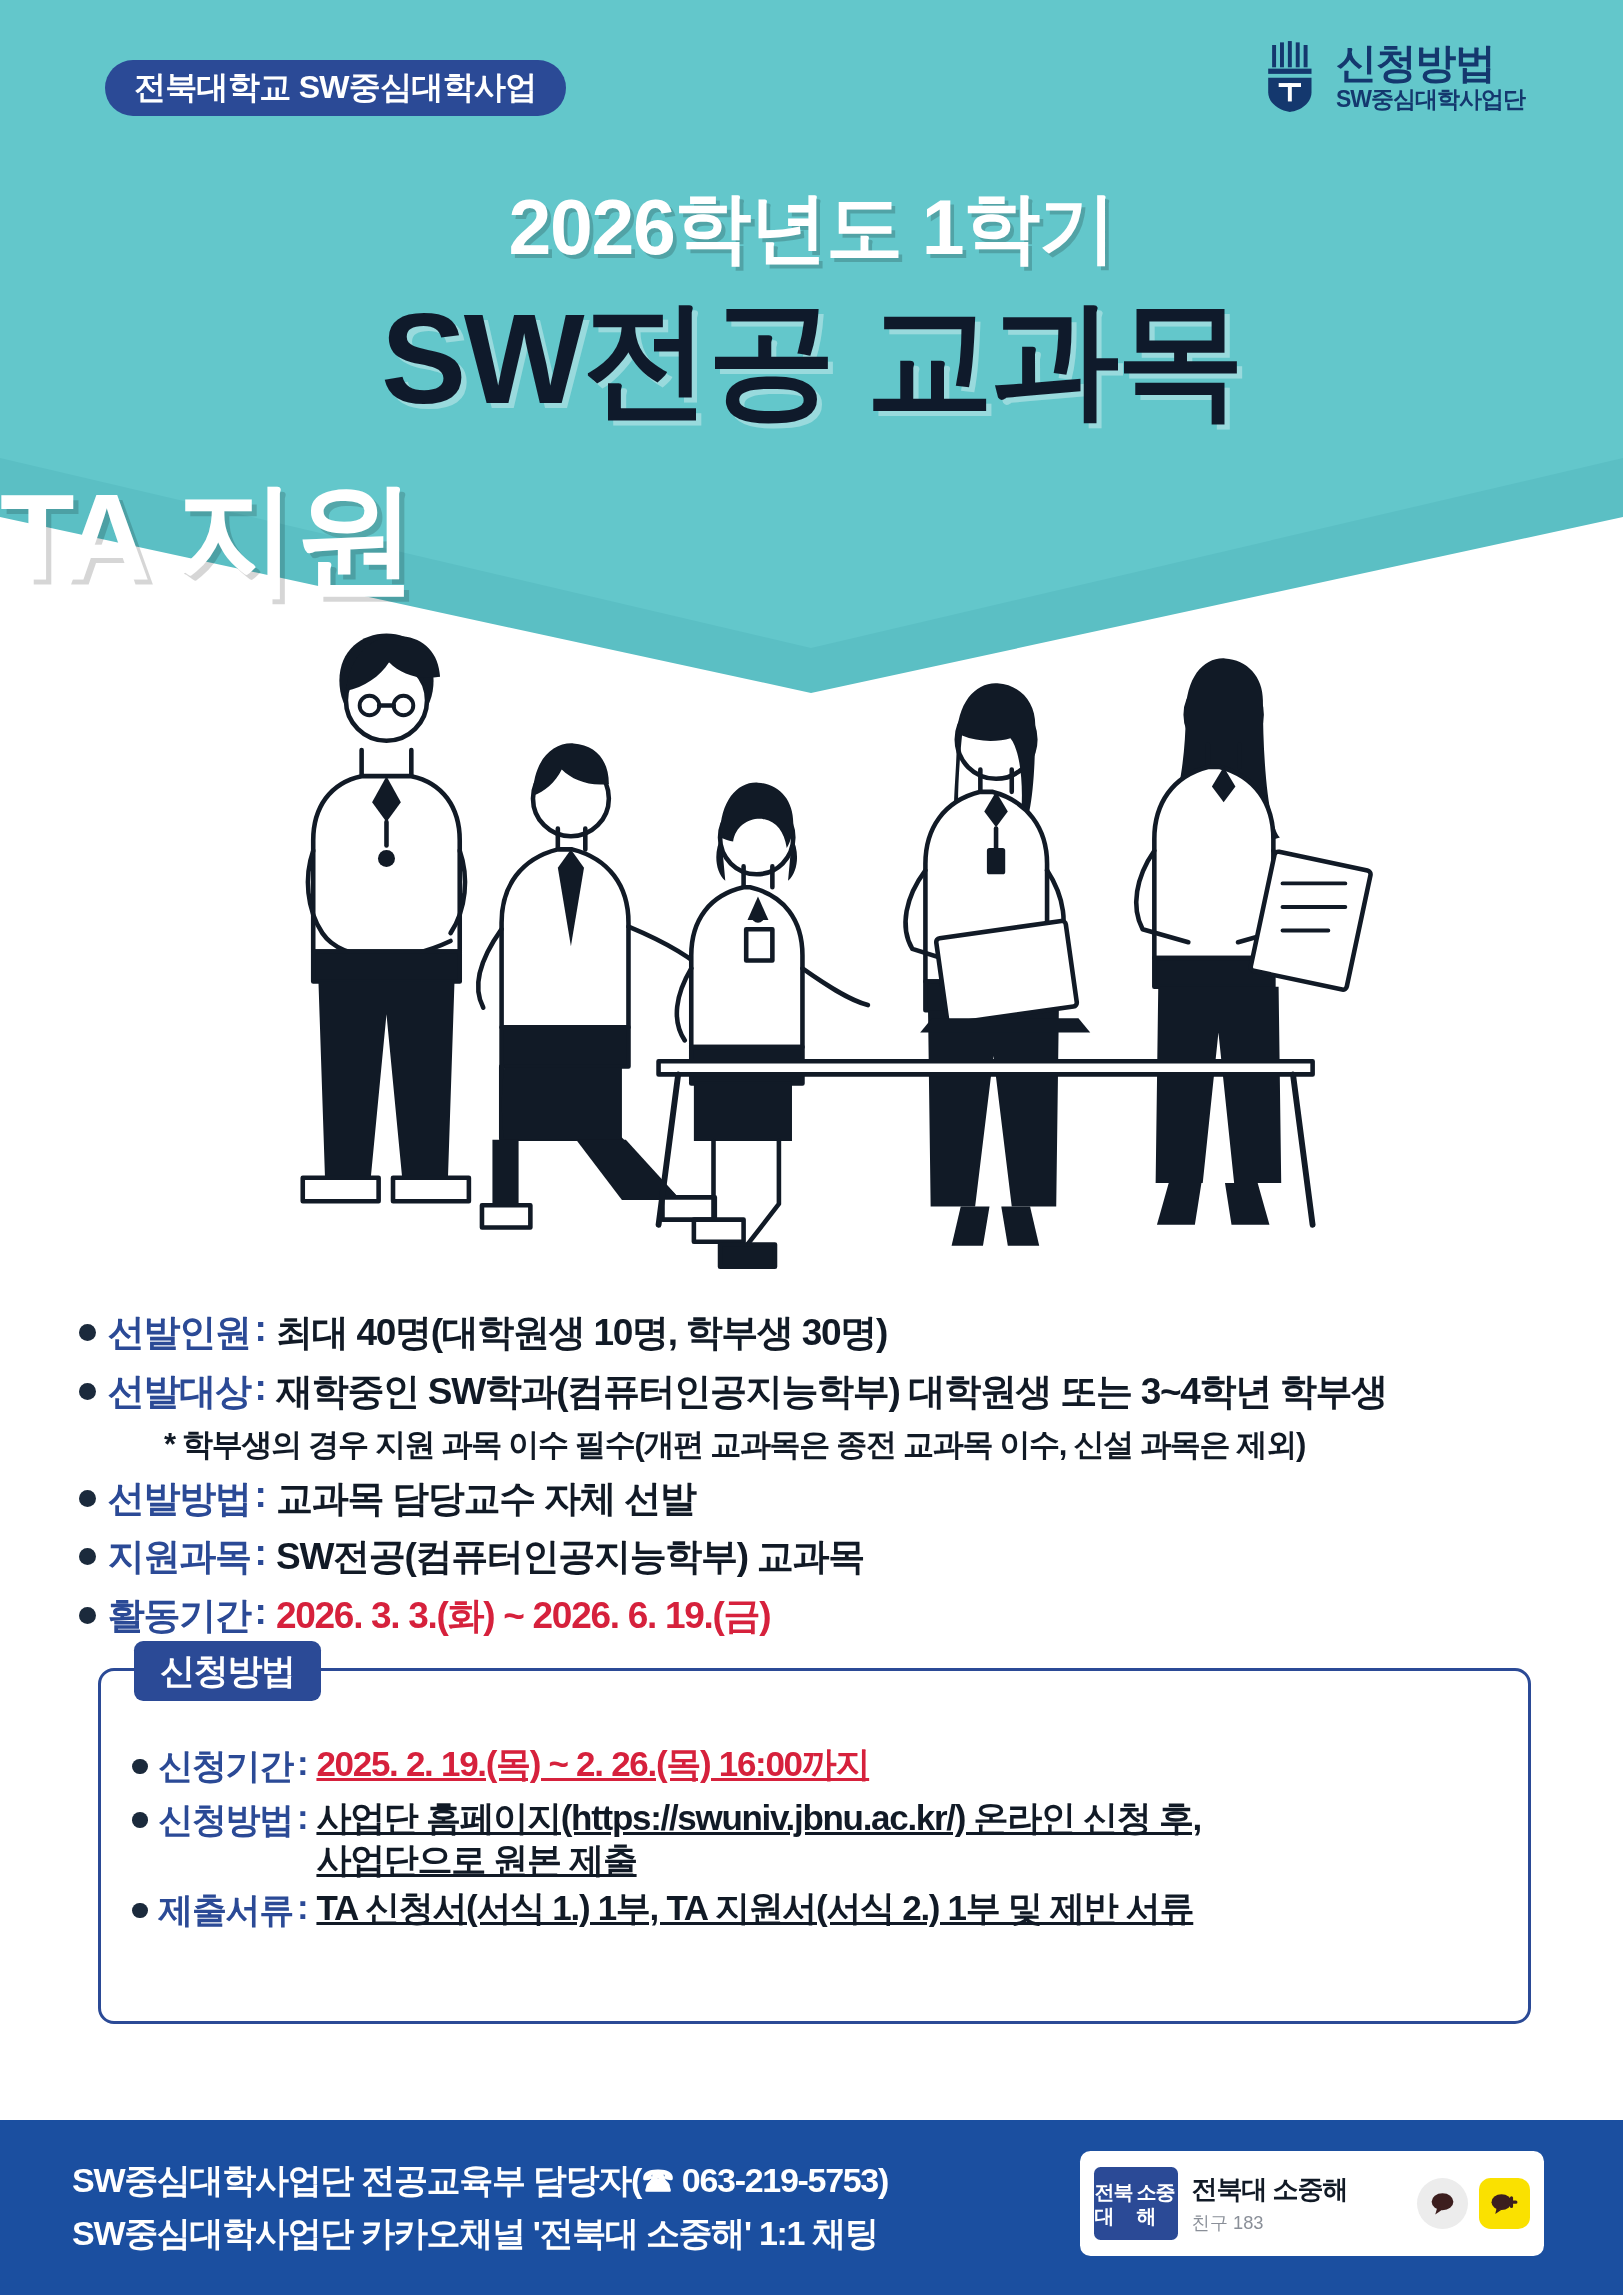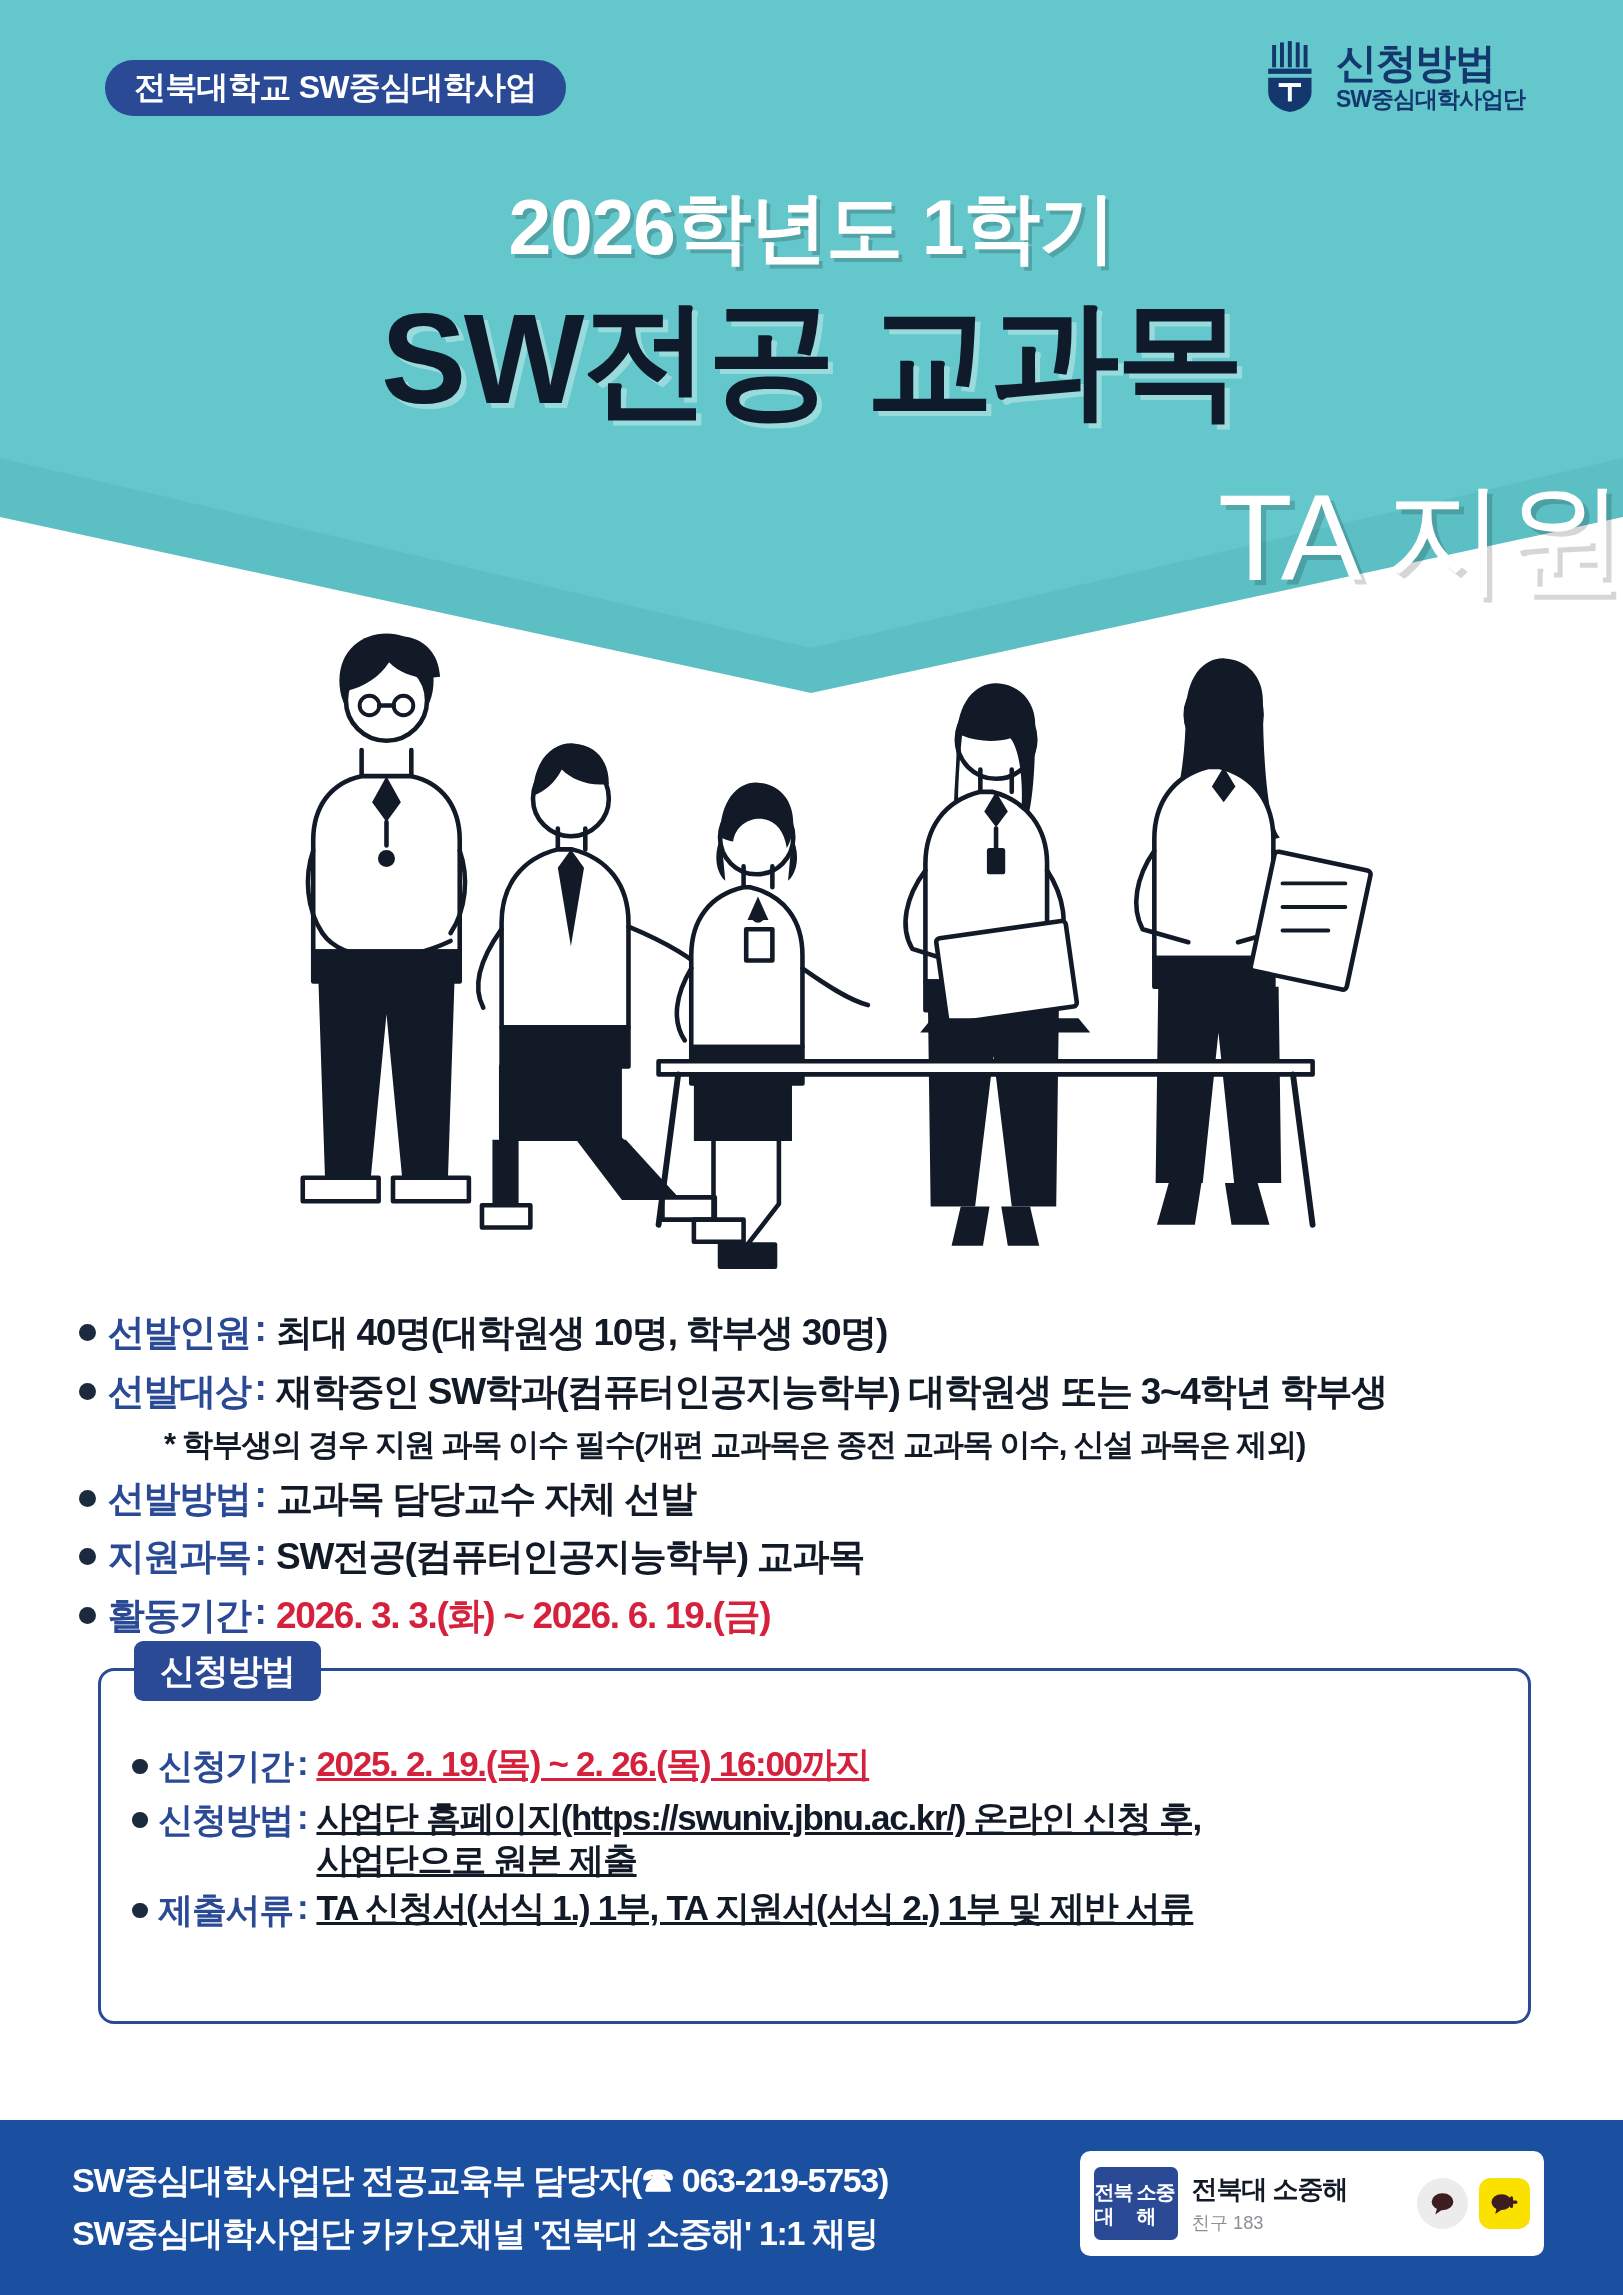--- a/index.html
+++ b/index.html
@@ -94,23 +94,23 @@
     font-size: 128px;
     font-weight: bold;
     color: #0f1a2b;
     letter-spacing: -2.6px;
     line-height: 1.02;
     text-shadow: 5.2px 5.2px 0 rgba(255,255,255,0.35);
   }
   .title-sub {
     position: absolute;
     top: 458px; left: 0; width: 1623px;
-    text-align: right;
+    text-align: left;
     font-size: 122px;
-    font-weight: normal;
+    font-weight: bold;
     color: #ffffff;
     letter-spacing: -2.6px;
     text-shadow: 5.2px 5.2px 0 rgba(0,0,0,0.16);
   }
 
   
   .illustration {
     position: absolute;
     top: 576px; left: 262px;
     width: 1145px;

